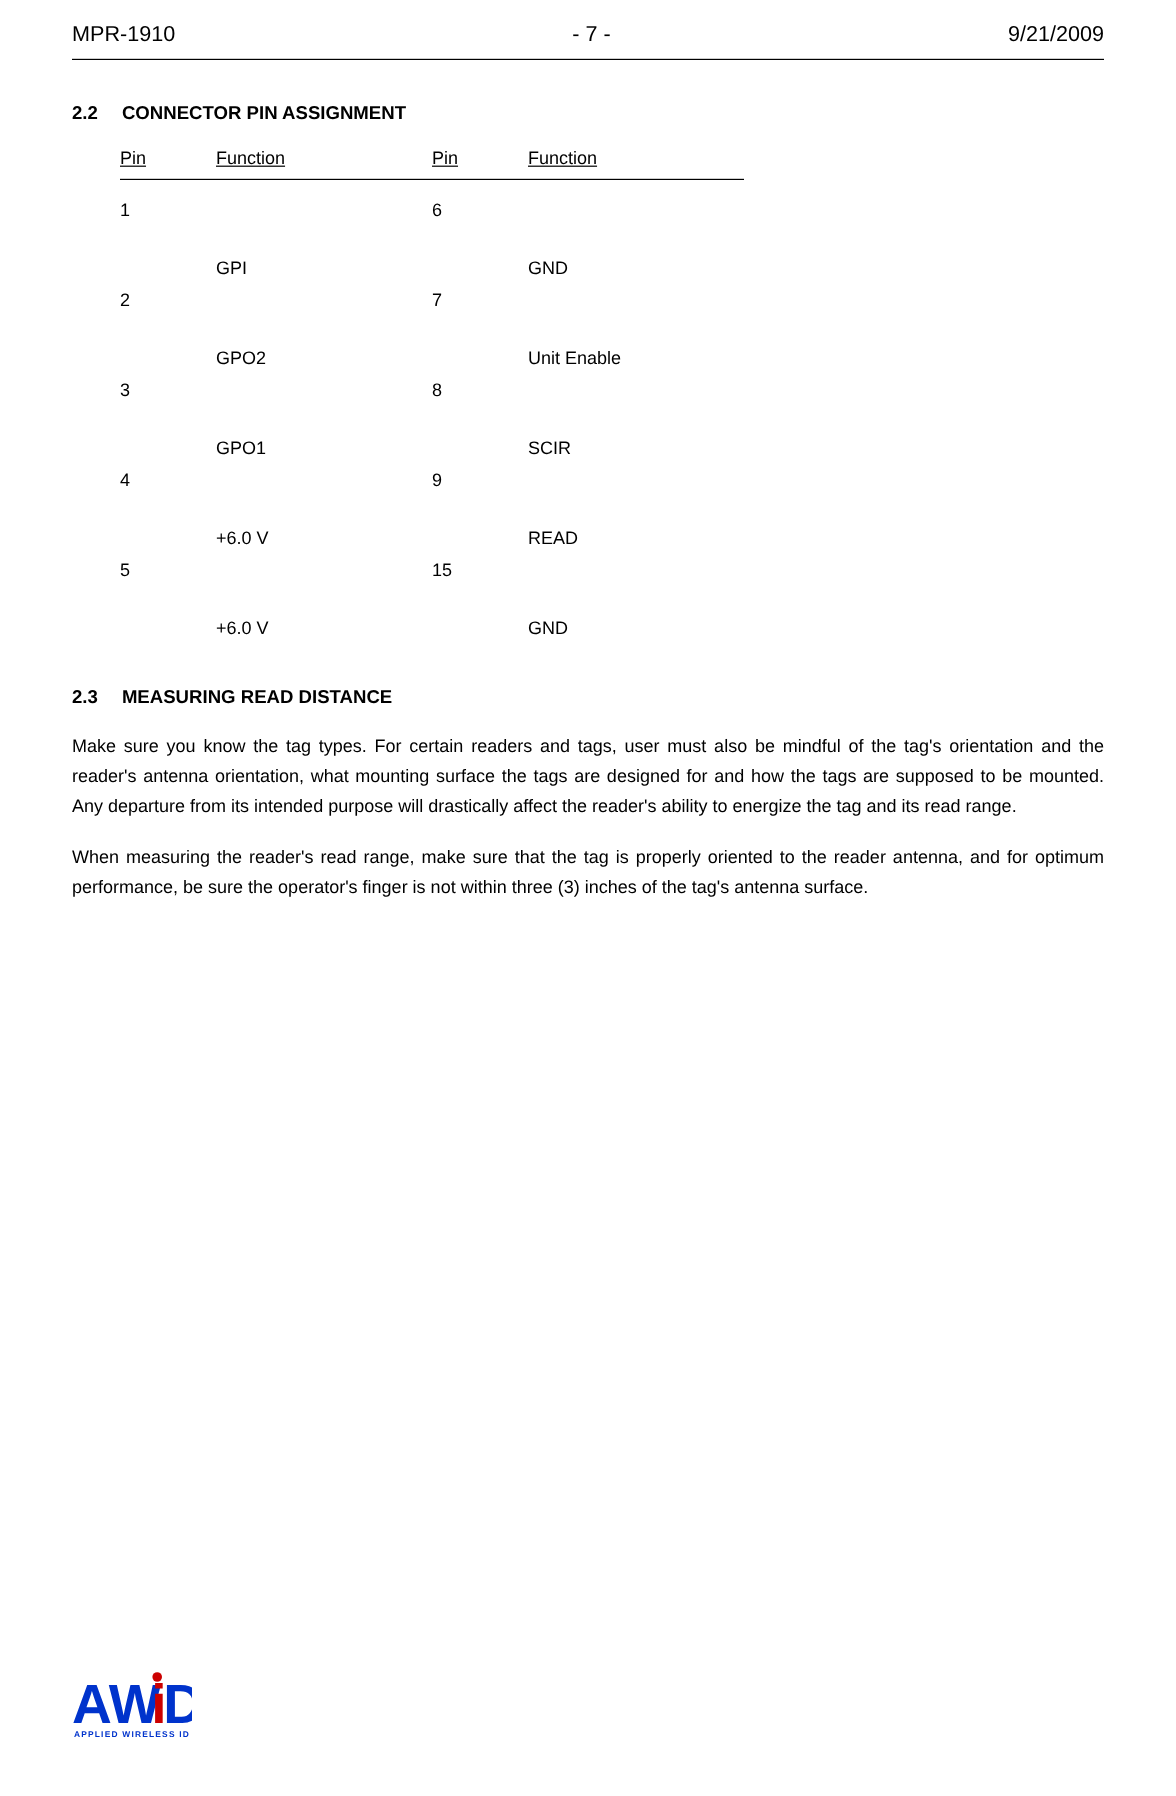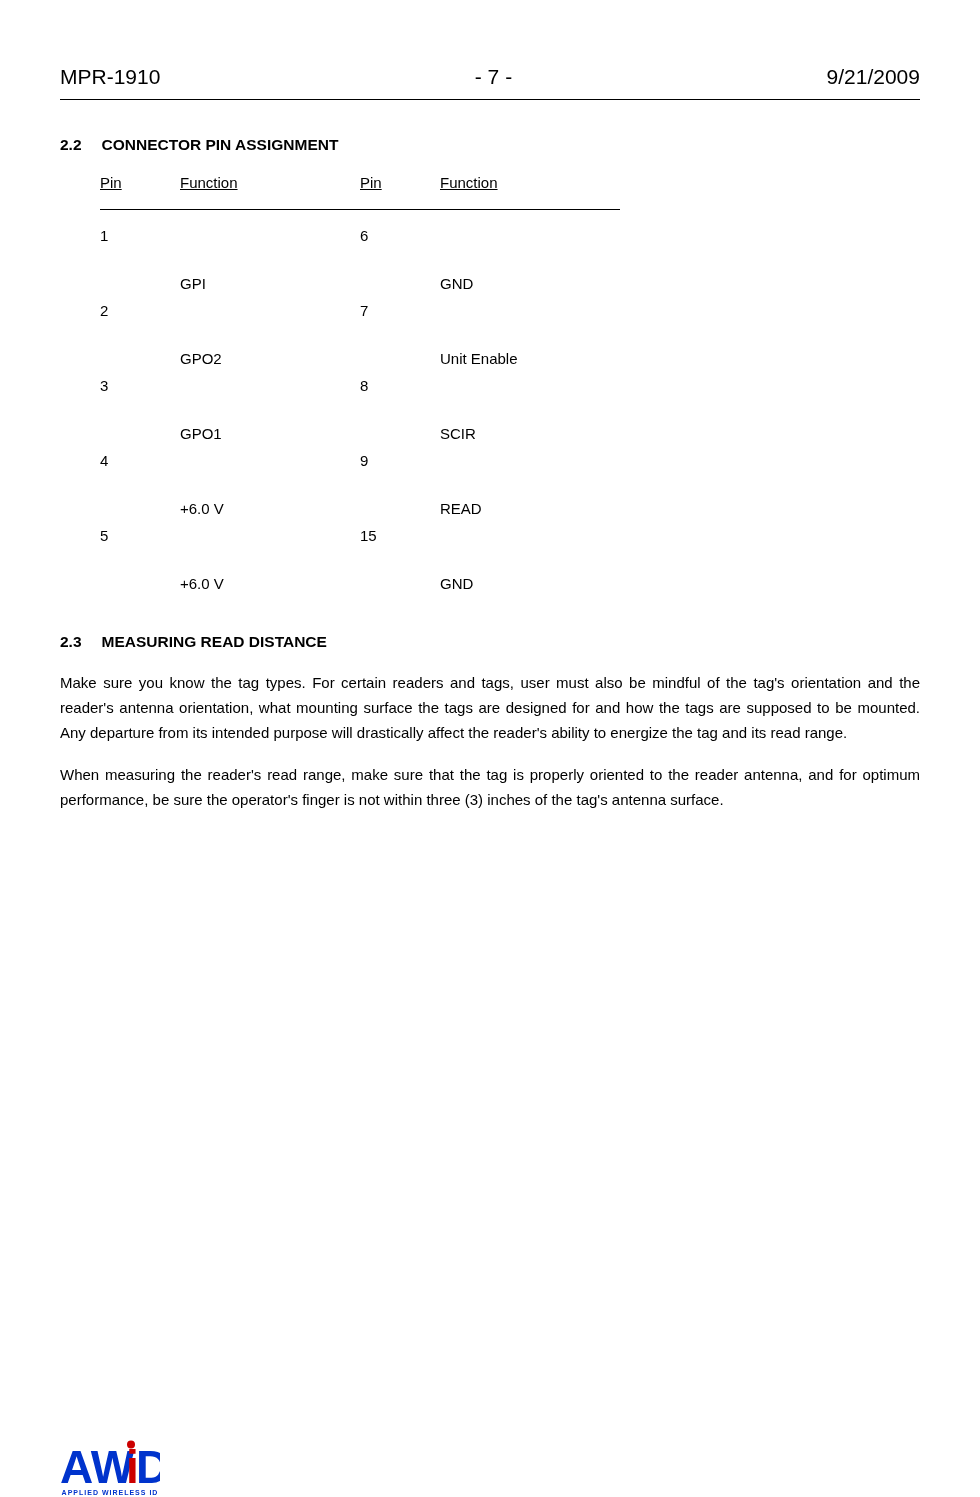--- a/index.html
+++ b/index.html
@@ -24,22 +24,21 @@
       padding: 0 60px;
       position: relative;
     }
 
     
     .page-header {
       display: flex;
       justify-content: space-between;
       align-items: flex-end;
       padding: 18px 0 10px 0;
-      font-size: 21px;
-      margin-top: 47px;
+      font-size: 18px;
     }
 
     
     .section-heading {
       display: flex;
       gap: 20px;
       font-weight: bold;
       margin-top: 36px;
       margin-bottom: 20px;
       font-size: 15.5px;
@@ -61,21 +60,21 @@
       display: flex;
       flex-direction: column;
       min-width: 260px;
     }
 
     .pin-header-row {
       display: flex;
       gap: 40px;
       margin-bottom: 12px;
       border-bottom: 1px solid #000;
-      padding-bottom: 18px;
+      padding-bottom: 8px;
     }
 
     .col-pin {
       min-width: 40px;
       font-size: 15px;
       text-decoration: underline;
     }
 
     .col-function {
       min-width: 120px;

